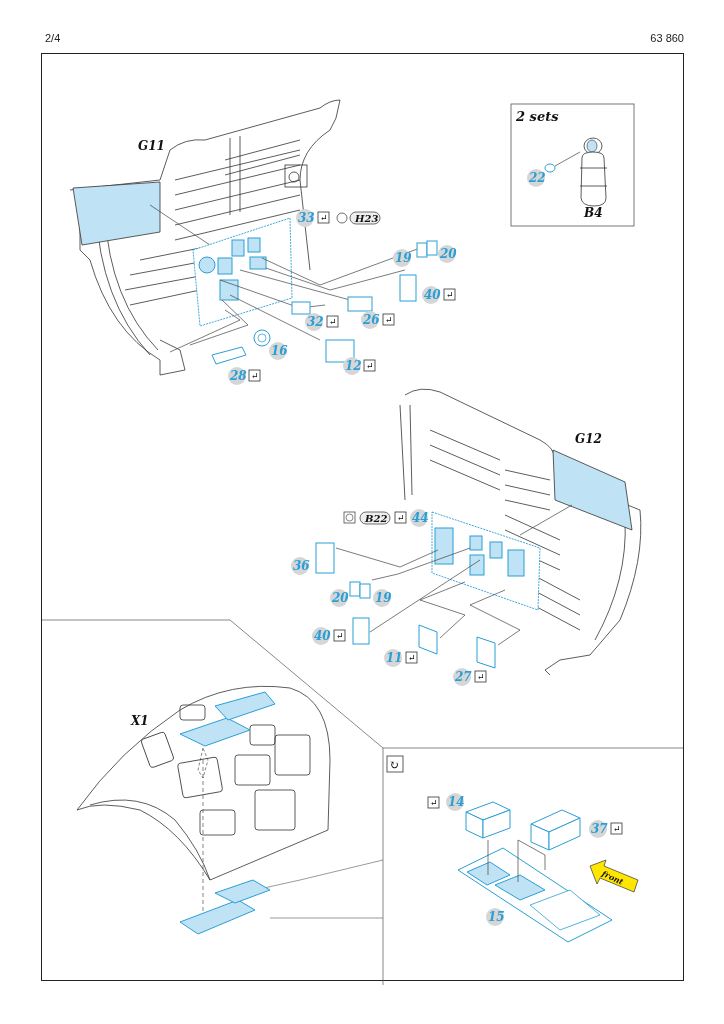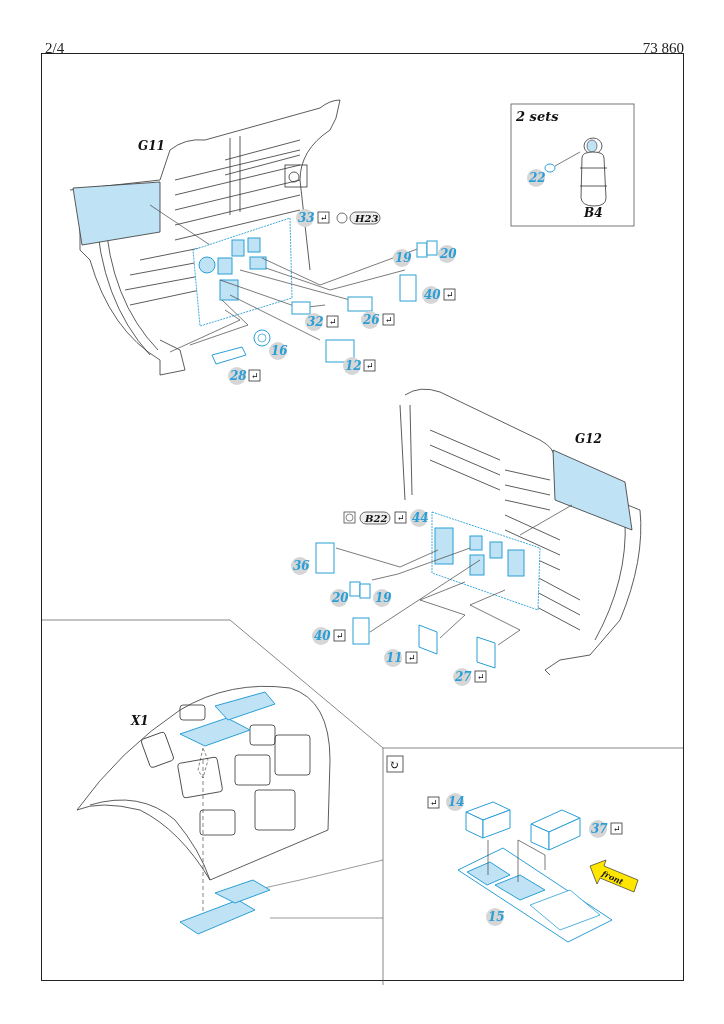--- a/index.html
+++ b/index.html
@@ -1,34 +1,34 @@
 <!DOCTYPE html>
 <html><head>
 <meta charset="utf-8">
 <style>
   html,body{margin:0;padding:0;background:#fff;}
   body{width:724px;height:1024px;position:relative;overflow:hidden;font-family:"Liberation Sans",sans-serif;}
-  .hdr{position:absolute;top:40px;font-size:15px;color:#222;font-family:Liberation Serif, serif;}
+  .hdr{position:absolute;top:32px;font-size:11px;color:#222;font-family:Liberation Sans, sans-serif;}
   #frame{position:absolute;left:41px;top:53px;width:643px;height:928px;border:1.5px solid #222;box-sizing:border-box;}
   svg text{font-family:"DejaVu Serif",serif;}
   .callout{font-weight:bold;font-style:italic;font-size:12px;fill:#2a9fd6;}
   .lbl{font-weight:bold;font-style:italic;font-size:12px;fill:#111;}
   .chk{fill:#fff;stroke:#333;stroke-width:0.8;}
   .badge{fill:#d6d6d6;}
   .part{fill:#fff;stroke:#2a9fd6;stroke-width:1;}
   .partf{fill:#bfe2f5;stroke:#2a9fd6;stroke-width:1;}
   .ln{stroke:#444;stroke-width:0.7;fill:none;}
   .ol{stroke:#333;stroke-width:0.8;fill:#fff;}
   .olf{stroke:#333;stroke-width:0.8;fill:none;}
 </style>
 </head>
 <body>
 
 <div class="hdr" style="left:45px">2/4</div>
-<div class="hdr" style="right:40px">73 860</div>
+<div class="hdr" style="right:40px">63 860</div>
 
 <div id="frame"></div>
 
 <svg width="724" height="1024" style="position:absolute;left:0;top:0">
 
   <g>
     <rect x="511" y="104" width="123" height="122" fill="#fff" stroke="#555" stroke-width="0.8"></rect>
     <text x="516" y="121" class="lbl" style="font-size:13px">2 sets</text>
     <g>
       <ellipse cx="593" cy="146" rx="9" ry="8" class="ol"></ellipse>

